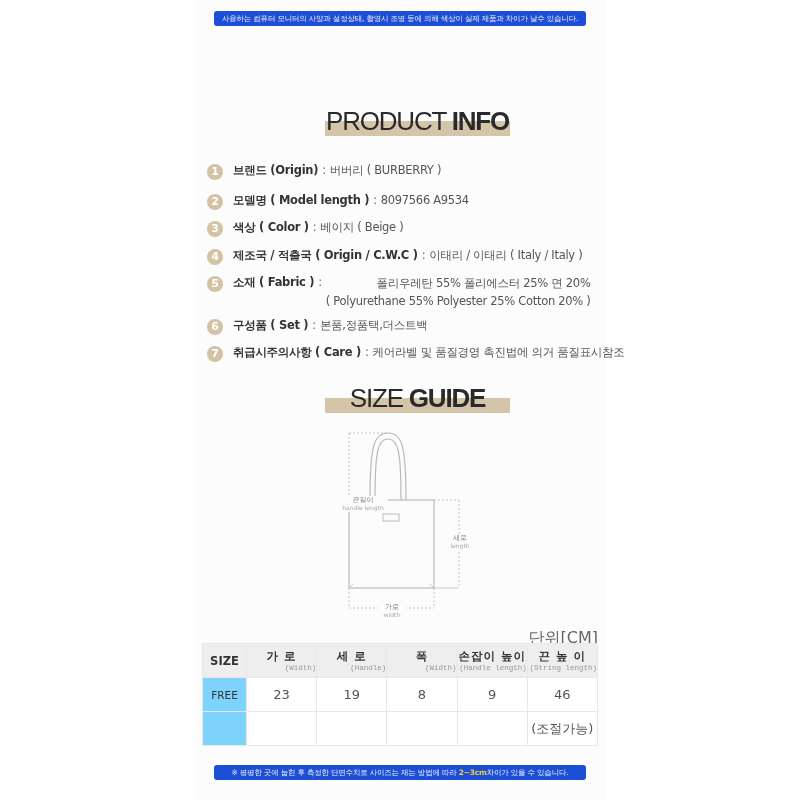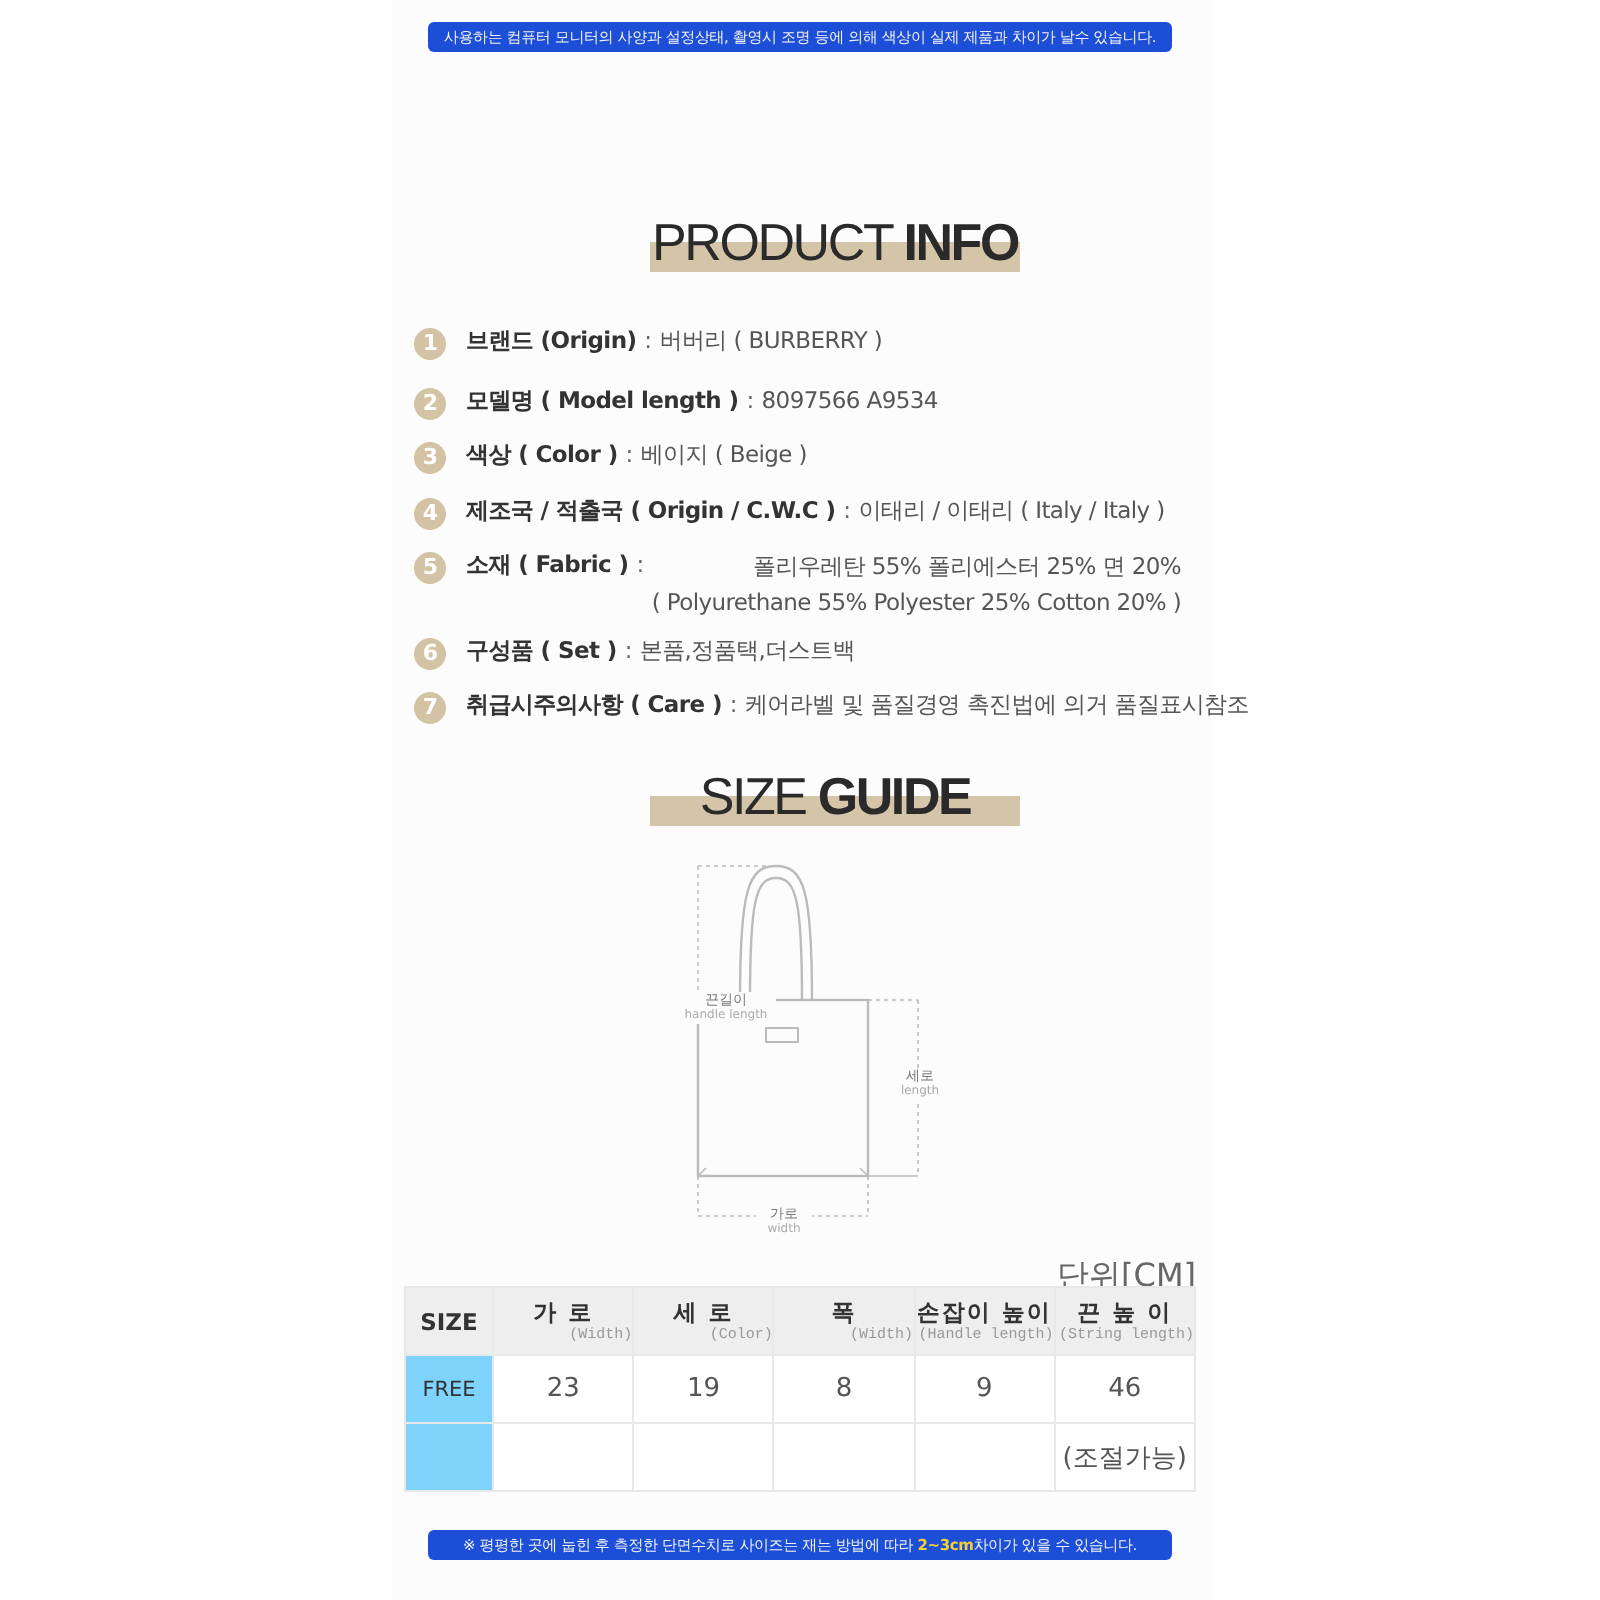--- a/index.html
+++ b/index.html
@@ -187,21 +187,21 @@
 <table class="size-table">
   <thead>
     <tr>
       <th class="col-size">SIZE</th>
       <th>
           <span class="ko">가 로</span>
           <span class="en">(Width)</span>
         </th>
       <th>
           <span class="ko">세 로</span>
-          <span class="en">(Color)</span>
+          <span class="en">(Handle)</span>
         </th>
       <th>
           <span class="ko">폭</span>
           <span class="en">(Width)</span>
         </th>
       <th>
           <span class="ko">손잡이 높이</span>
           <span class="en">(Handle length)</span>
         </th>
       <th>

